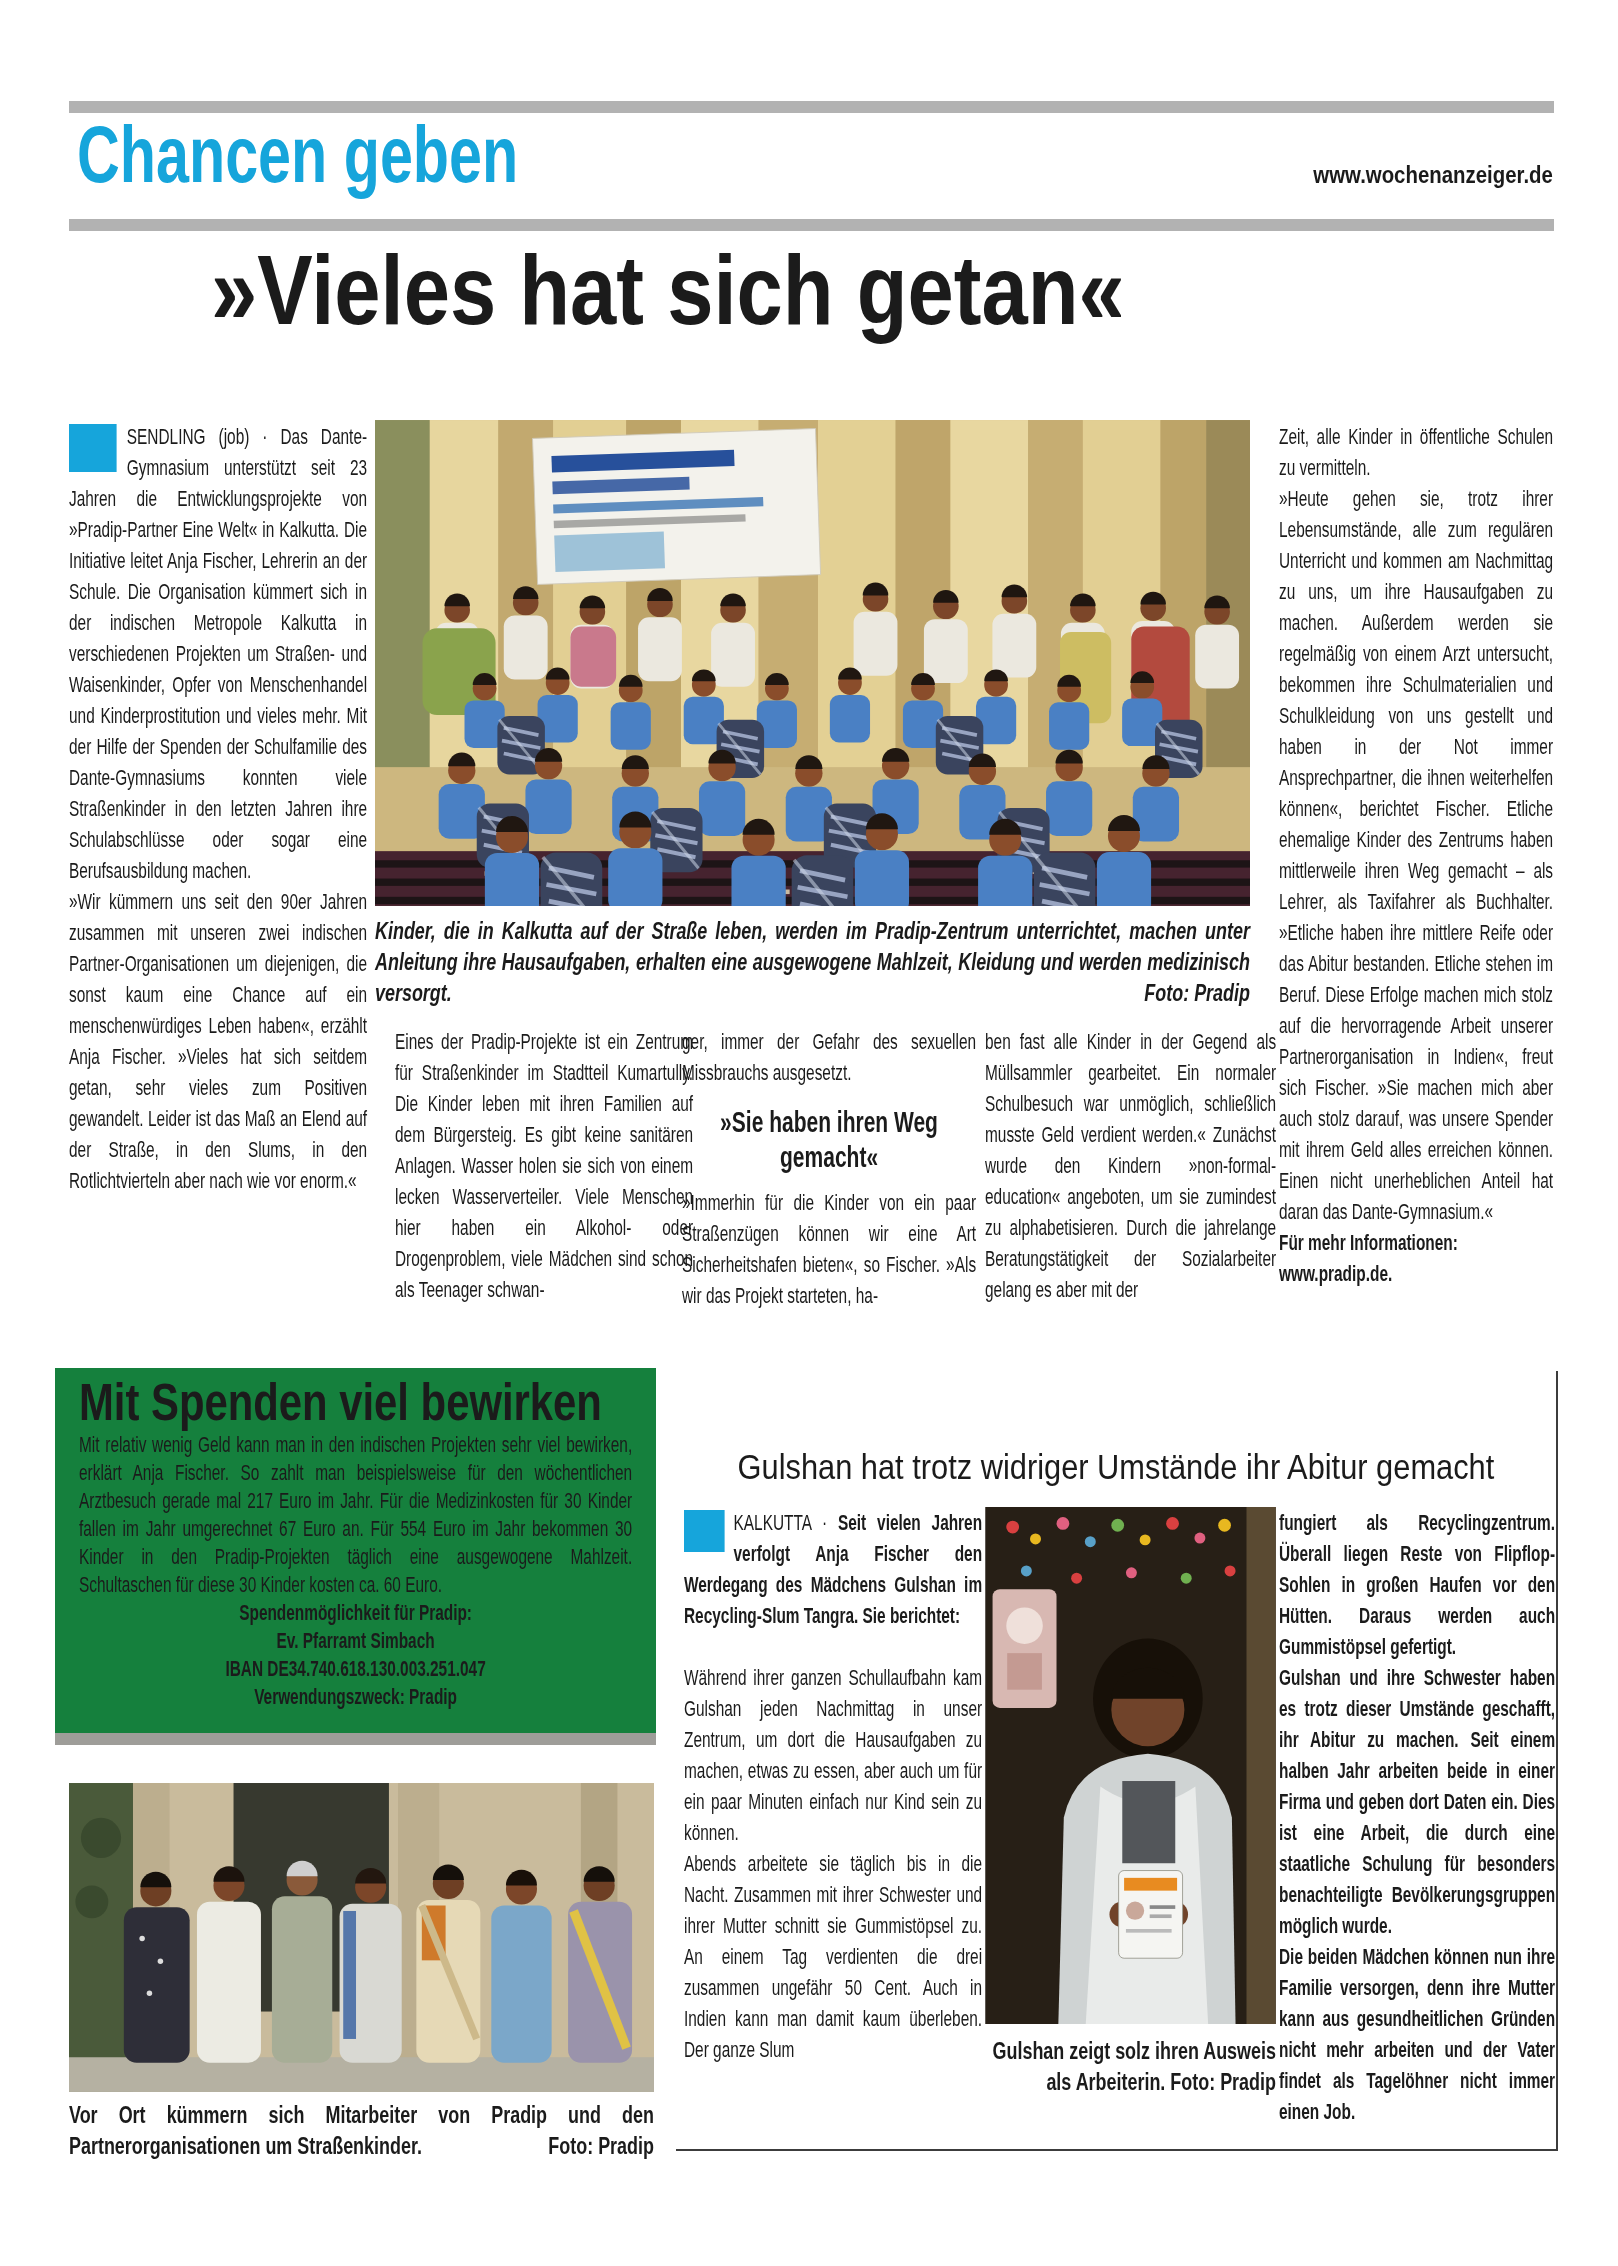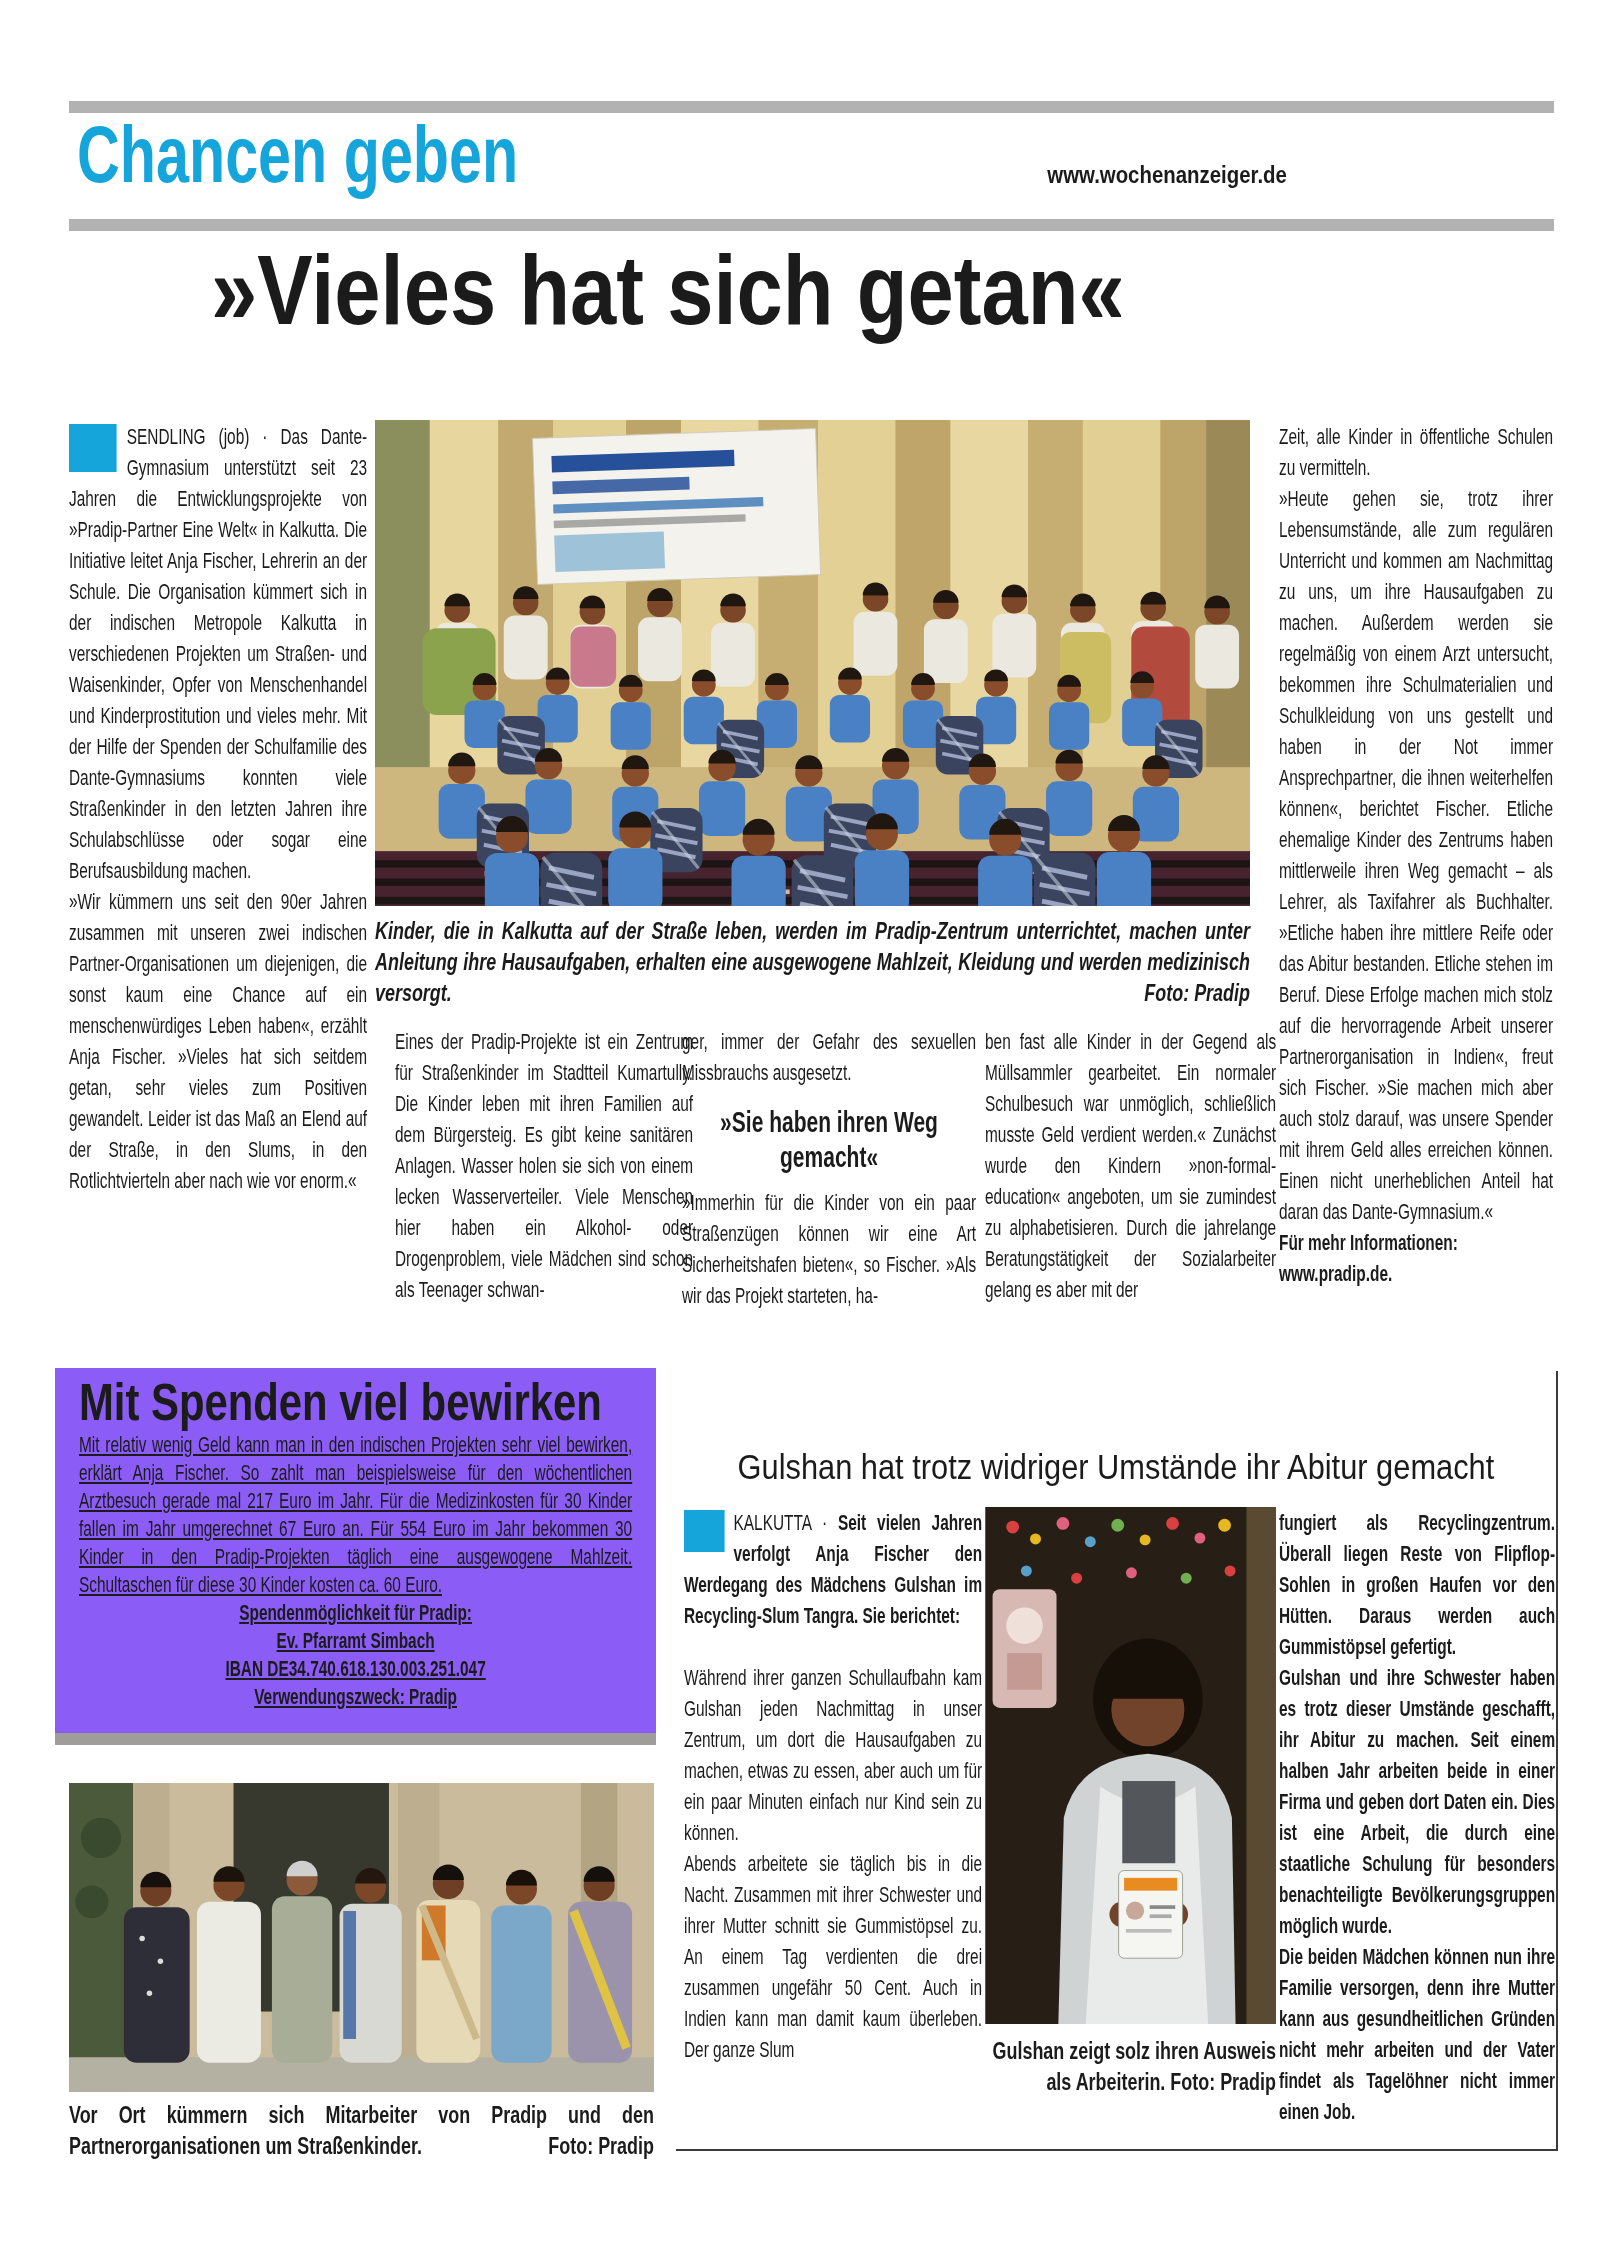--- a/index.html
+++ b/index.html
@@ -20,21 +20,21 @@
   .bodycol{font-size:22px;line-height:31px;text-align:justify;}
   .colinner{width:142.9%;transform:scaleX(.70);transform-origin:0 0;}
   .capinner{width:128.2%;transform:scaleX(.78);transform-origin:0 0;}
   .cap{font-weight:bold;font-size:23px;line-height:31px;text-align:justify;}
   .credit{float:right;font-weight:bold;}
   p{margin:0;padding:0;}
   .csq{float:left;width:68px;height:48px;background:#16a5db;margin:2.7px 14.6px 1.8px 0;}
   .csq2{float:left;width:58px;height:42px;background:#16a5db;margin:2.7px 12.8px 1.8px 0;}
   .xhead{font-weight:bold;font-size:30px;line-height:35px;text-align:center;margin:15.5px 0 13.7px 0;}
   .bold{font-weight:bold;}
-  .infobox{background:#8b5cf6;text-decoration:underline;}
+  .infobox{background:#15803d;}
   .iboxpad{padding:5.5px 24px 0 24px;}
   .ibtitle{font-weight:bold;font-size:51px;line-height:57px;}
   .sxL82{transform:scaleX(.82);transform-origin:0 50%;}
   .ibbody{font-size:22px;line-height:28px;text-align:justify;}
   .ibcenter{font-weight:bold;font-size:22px;line-height:28px;text-align:center;}
   .ibshadow{background:#9e9d99;}
   .h2main{font-weight:bold;font-size:71px;line-height:75px;}
   .sx75{transform:scaleX(.75);transform-origin:50% 50%;}
   .sub2{font-size:35px;line-height:38px;}
   .sx88{transform:scaleX(.88);transform-origin:50% 50%;}
@@ -44,21 +44,21 @@
 </style>
 </head>
 <body>
 
 <div class="page">
 
   <div class="abs rule" style="left:69px;top:101px;width:1485px;height:12px;"></div>
   <div class="abs" style="left:77px;top:115px;">
     <span class="cx brand sxL75">Chancen geben</span>
   </div>
-  <div class="abs" style="left:1005px;top:161px;width:548px;">
+  <div class="abs" style="left:1005px;top:161px;width:548px;text-align:right;">
     <span class="cx website sxR85">www.wochenanzeiger.de</span>
   </div>
   <div class="abs rule" style="left:69px;top:219px;width:1485px;height:12px;"></div>
 
   <div class="abs center" style="left:0;top:239px;width:1336px;">
     <span class="cx h1main sx84">»Vieles hat sich getan«</span>
   </div>
 
   <div class="abs bodycol" style="left:69px;top:421px;width:298px;">
     <div class="colinner">

